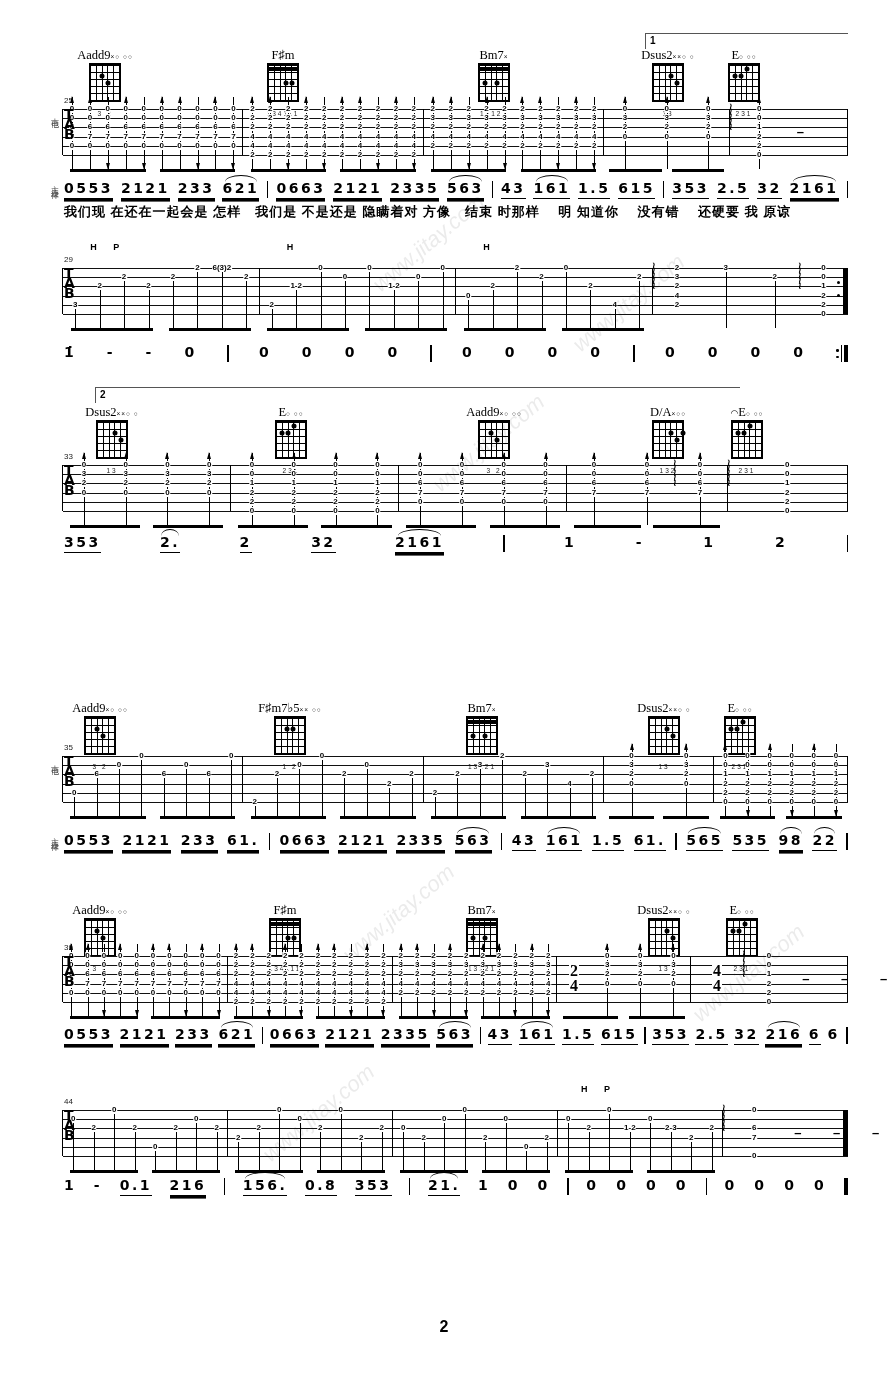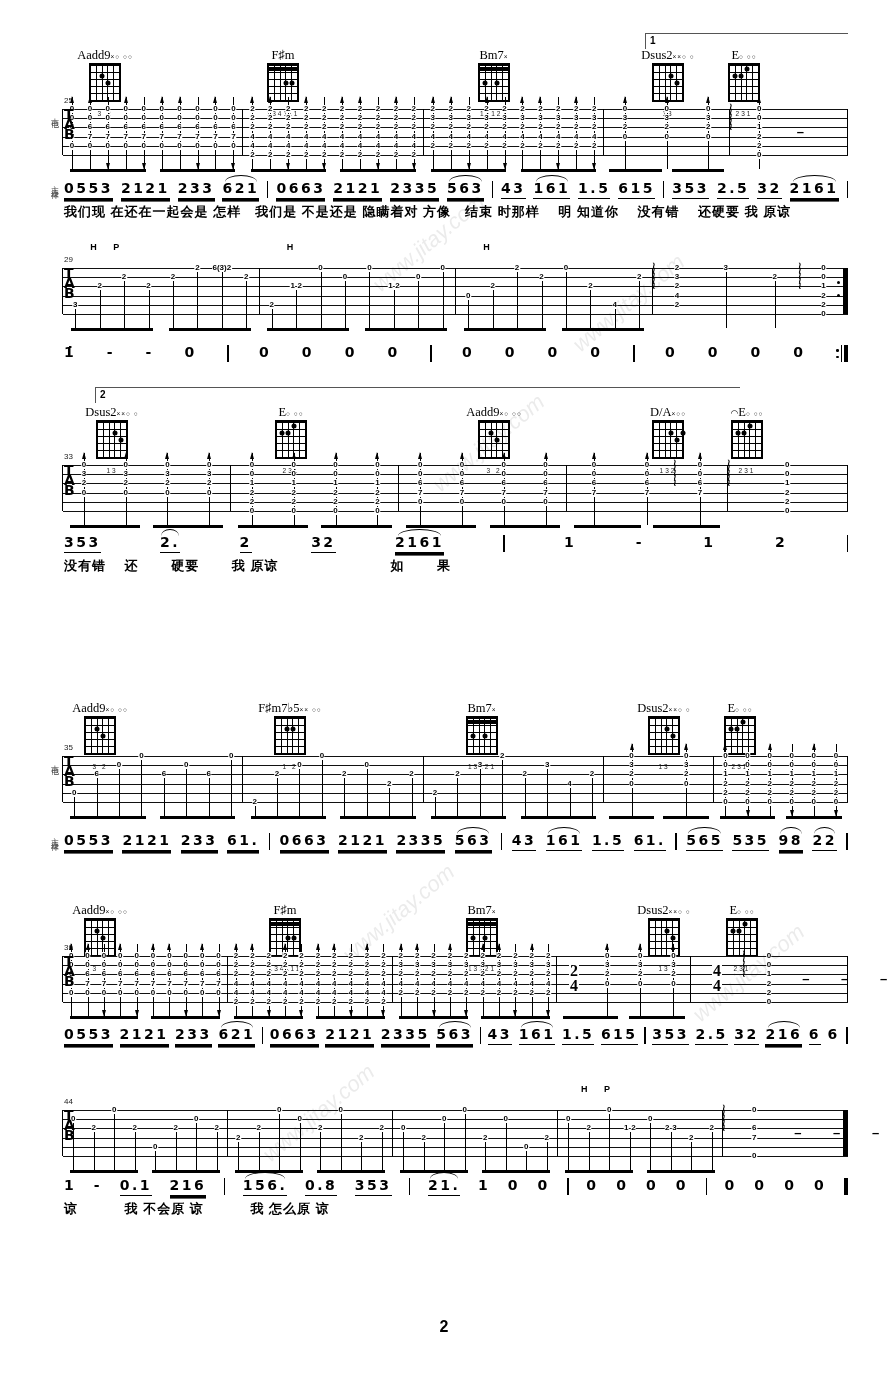--- a/index.html
+++ b/index.html
@@ -887,21 +887,20 @@
           <span class="jt u1">2</span>
           <span class="jt u1">32</span>
           <span class="jt u2 tie">2161</span>
           <div class="jbar"></div>
           <span class="jt">1</span>
           <span class="jt">-</span>
           <span class="jt">1</span>
           <span class="jt">2</span>
           <div class="jbar"></div>
         </div>
-        <div class="lrow" style="top: 172px;">没有错　 还　　 硬要　　 我 原谅　　　　　　　　如　　 果</div>
       </div>
       <div class="system" style="top: 690px; height: 195px;">
         <div class="chord" style="left: 100px; top: 8px;"><span class="cname">Aadd9</span><span class="cmark">×○  ○○</span><div class="cgrid">
             <div class="cdot" style="left: 40%; top: 30%;"></div>
             <div class="cdot" style="left: 60%; top: 50%;"></div>
           </div><span class="cfing">3 2</span></div>
         <div class="chord" style="left: 290px; top: 8px;"><span class="cname">F♯m7♭5</span><span class="cmark">××  ○○</span><div class="cgrid">
             <div class="cdot" style="left: 40%; top: 30%;"></div>
             <div class="cdot" style="left: 60%; top: 30%;"></div>
           </div><span class="cfing">1  2</span></div>
@@ -1758,17 +1757,16 @@
           <span class="jt">0</span>
           <div class="jbar"></div>
           <span class="jt">0</span>
           <span class="jt">0</span>
           <span class="jt">0</span>
           <span class="jt">0</span>
           <div class="jend">
             <div class="thick"></div>
           </div>
         </div>
-        <div class="lrow" style="top: 108px;">谅　　　 我 不会原 谅　　　 我 怎么原 谅</div>
       </div>
     </div>
   <div class="pagenum" id="pg" style="top: 1318px;">2</div>
 </div>
 
 </body></html>

